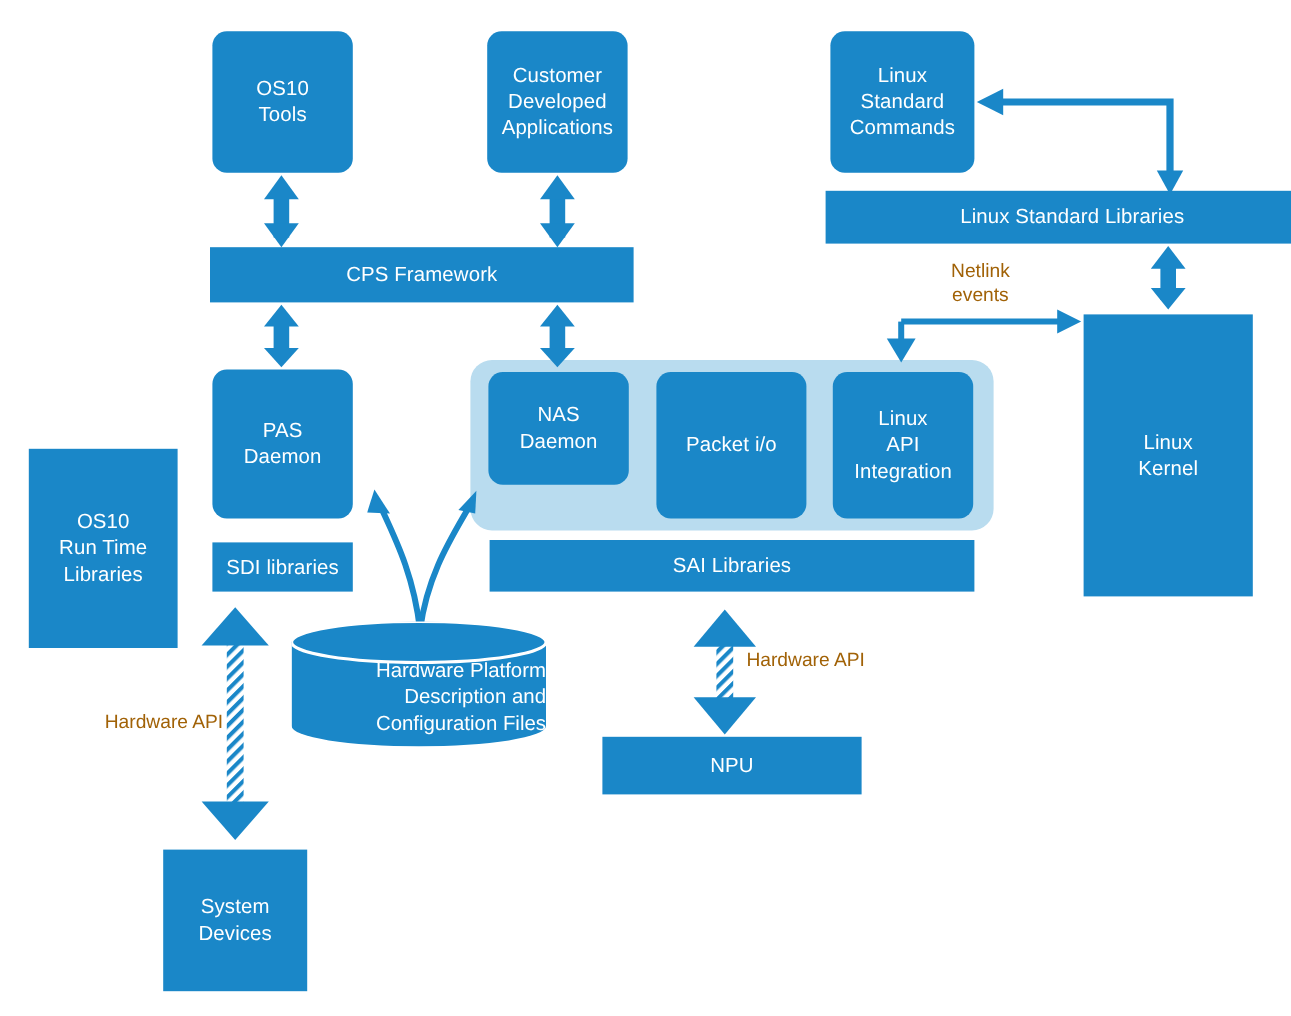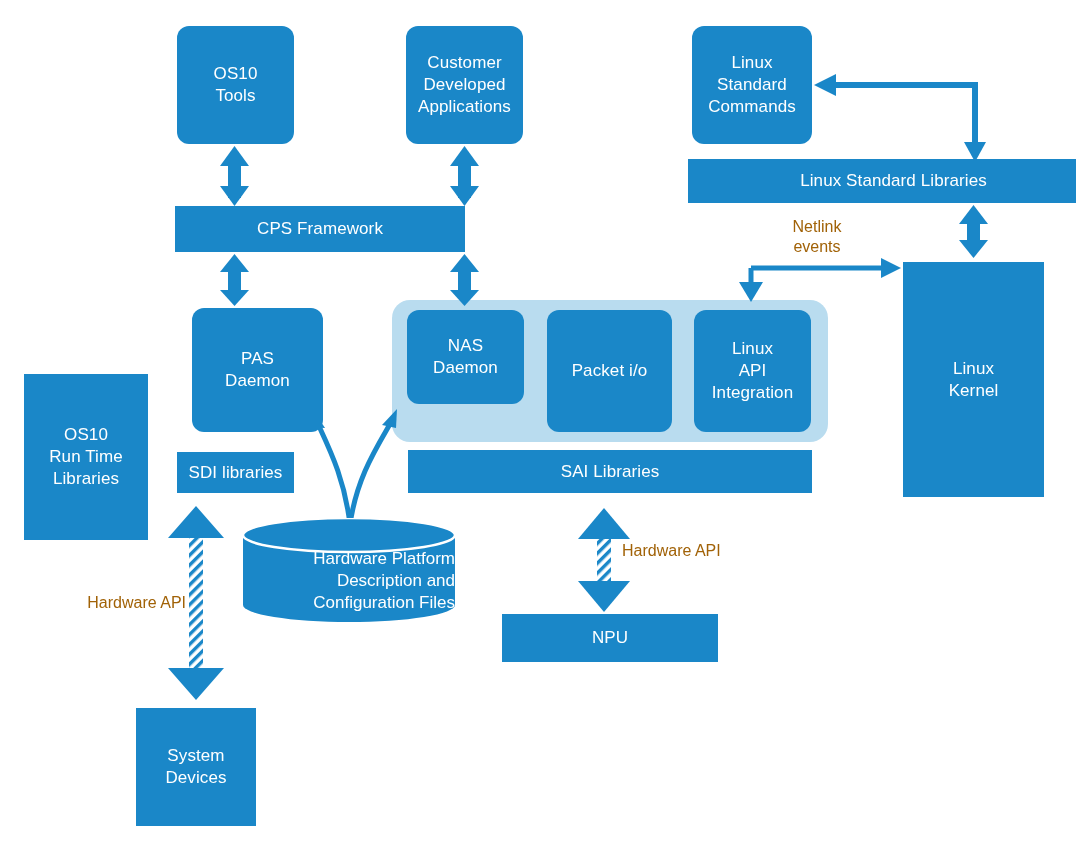--- a/index.html
+++ b/index.html
@@ -155,23 +155,23 @@
   <div class="node rounded" style="left:406px; top:26px; width:117px; height:118px;">Customer
 Developed
 Applications</div>
 
   <div class="node rounded" style="left:692px; top:26px; width:120px; height:118px;">Linux
 Standard
 Commands</div>
 
   <div class="node bar" style="left:688px; top:159px; width:411px; height:44px;">Linux Standard Libraries</div>
 
-  <div class="node bar" style="left:175px; top:206px; width:290px; height:46px;">CPS Framework</div>
-
-  <div class="node rounded" style="left:177px; top:308px; width:131px; height:124px;margin-left:15px;">PAS
+  <div class="node bar" style="left:175px; top:206px; width:353px; height:46px;">CPS Framework</div>
+
+  <div class="node rounded" style="left:177px; top:308px; width:117px; height:124px;">PAS
 Daemon</div>
 
   <div class="node rounded" style="left:407px; top:310px; width:117px; height:94px;">NAS
 Daemon</div>
 
   <div class="node rounded" style="left:547px; top:310px; width:125px; height:122px;">Packet i/o</div>
 
   <div class="node rounded" style="left:694px; top:310px; width:117px; height:122px;">Linux
 API
 Integration</div>

